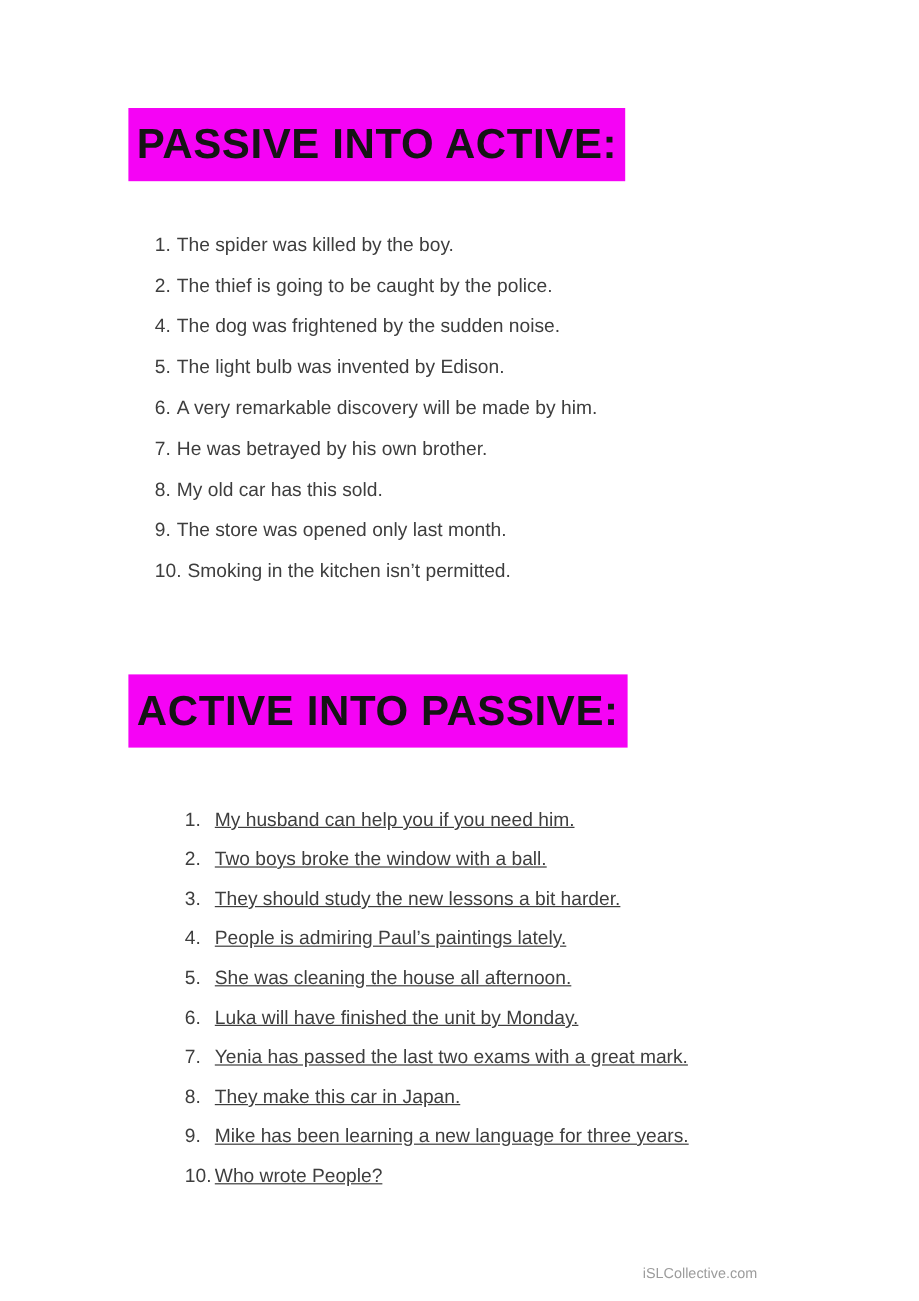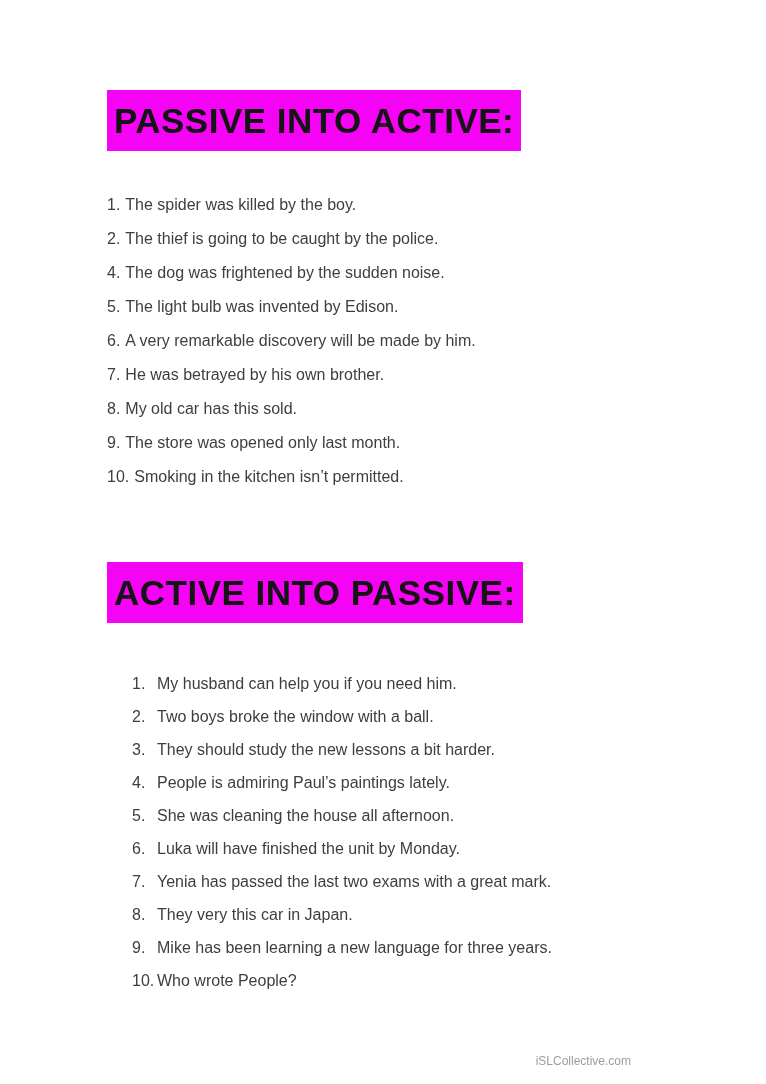--- a/index.html
+++ b/index.html
@@ -34,24 +34,24 @@
   .list {
     position: absolute;
     color: var(--body-text, #3e3e3e);
     font-size: 16px;
   }
   #list-1 { left: 107px; top: 188px; }
   #list-1 .row { line-height: 34px; }
   #list-1 .num { display: inline-block; margin-right: 5px; }
 
   #list-2 { left: 132px; top: 667px; }
-  #list-2 .row { line-height: 33px; }
+  #list-2 .row { line-height: 33px; text-decoration: underline; }
   #list-2 .num { display: inline-block; min-width: 25px; }
 
-  .row { white-space: nowrap; }
+  .row { white-space: nowrap; margin-left: 22px; }
 
   .watermark {
     position: absolute;
     right: 14px;
     bottom: 16px;
     color: var(--watermark, #9c9c9c);
     font-size: 12px;
   }
 </style>
 </head>
@@ -111,21 +111,21 @@
       <div class="row">
         <span class="num">5.</span><span class="txt">She was cleaning the house all afternoon.</span>
       </div>
       <div class="row">
         <span class="num">6.</span><span class="txt">Luka will have finished the unit by Monday.</span>
       </div>
       <div class="row">
         <span class="num">7.</span><span class="txt">Yenia has passed the last two exams with a great mark.</span>
       </div>
       <div class="row">
-        <span class="num">8.</span><span class="txt">They very this car in Japan.</span>
+        <span class="num">8.</span><span class="txt">They make this car in Japan.</span>
       </div>
       <div class="row">
         <span class="num">9.</span><span class="txt">Mike has been learning a new language for three years.</span>
       </div>
       <div class="row">
         <span class="num">10.</span><span class="txt">Who wrote People?</span>
       </div>
     </div>
 
   <div class="watermark">iSLCollective.com</div>

